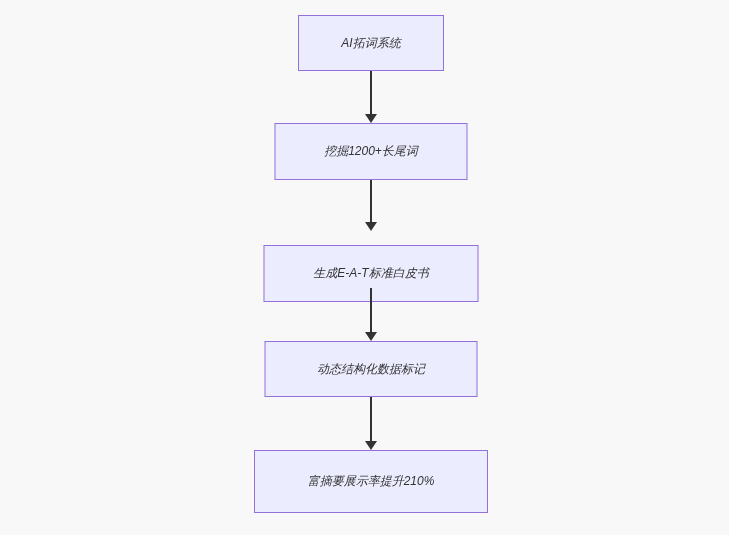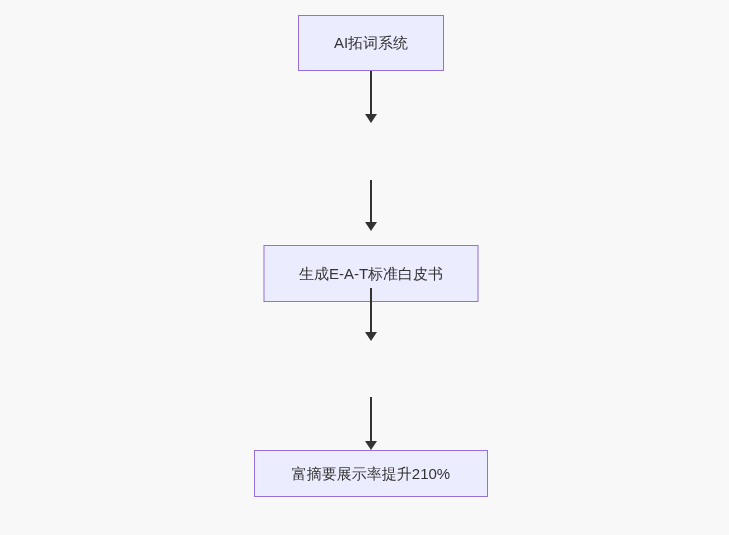--- a/index.html
+++ b/index.html
@@ -18,28 +18,29 @@
     position: absolute;
     inset: 0;
   }
   .node {
     position: absolute;
     left: 371px;
     transform: translateX(-50%);
     background: var(--node-fill, #ECECFF);
     border: 1px solid var(--node-border, #9370DB);
     color: var(--text, #333333);
-    font-size: 15px;
+    font-size: 12px;
     line-height: 1.2;
     display: flex;
     align-items: center;
     justify-content: center;
     text-align: center;
     box-sizing: border-box;
     white-space: nowrap;
+    font-style: italic;
   }
   .edge {
     position: absolute;
     left: 371px;
     transform: translateX(-50%);
     display: flex;
     flex-direction: column;
     align-items: center;
   }
   .edge-line {
@@ -62,38 +63,44 @@
 
   <div class="node" style="top:15px;  width:146px; height:56px;">
     <span>AI拓词系统</span>
   </div>
 
   <div class="edge" style="top:71px; height:52px;">
     <div class="edge-line"></div>
     <div class="edge-arrowhead"></div>
   </div>
 
+  <div class="node" style="top:123px; width:193px; height:57px;">
+    <span>挖掘1200+长尾词</span>
+  </div>
 
   <div class="edge" style="top:180px; height:51px;">
     <div class="edge-line"></div>
     <div class="edge-arrowhead"></div>
   </div>
 
   <div class="node" style="top:245px; width:215px; height:57px;">
     <span>生成E-A-T标准白皮书</span>
   </div>
 
   <div class="edge" style="top:288px; height:53px;">
     <div class="edge-line"></div>
     <div class="edge-arrowhead"></div>
   </div>
 
+  <div class="node" style="top:341px; width:213px; height:56px;">
+    <span>动态结构化数据标记</span>
+  </div>
 
   <div class="edge" style="top:397px; height:53px;">
     <div class="edge-line"></div>
     <div class="edge-arrowhead"></div>
   </div>
 
-  <div class="node" style="top:450px; width:234px; height:47px;">
+  <div class="node" style="top:450px; width:234px; height:63px;">
     <span>富摘要展示率提升210%</span>
   </div>
 
 </div>
 
 </body></html>

